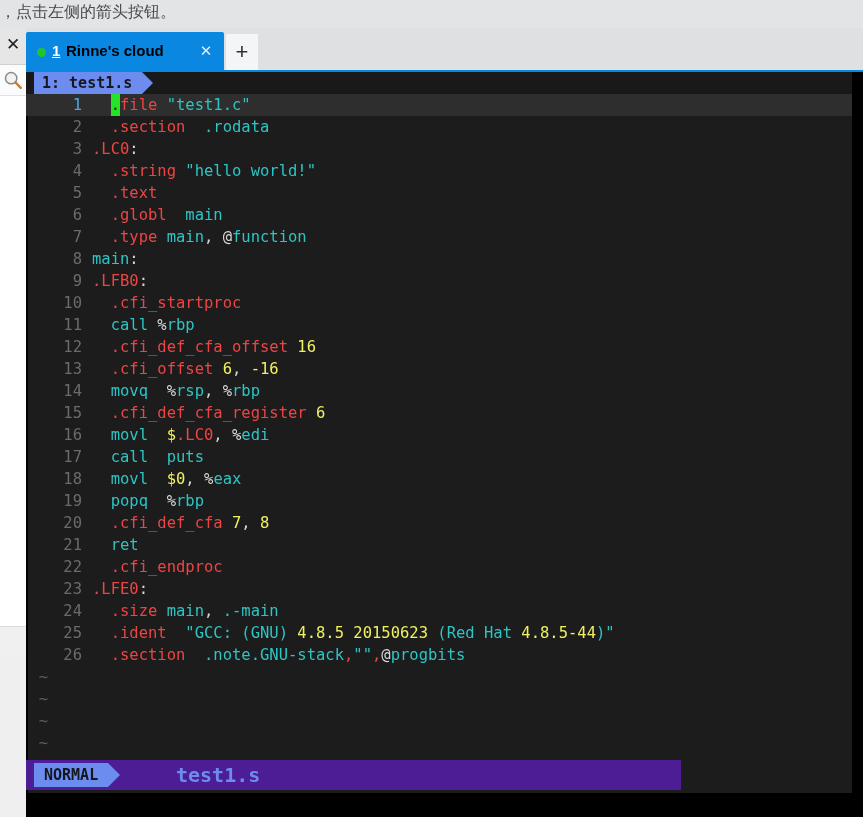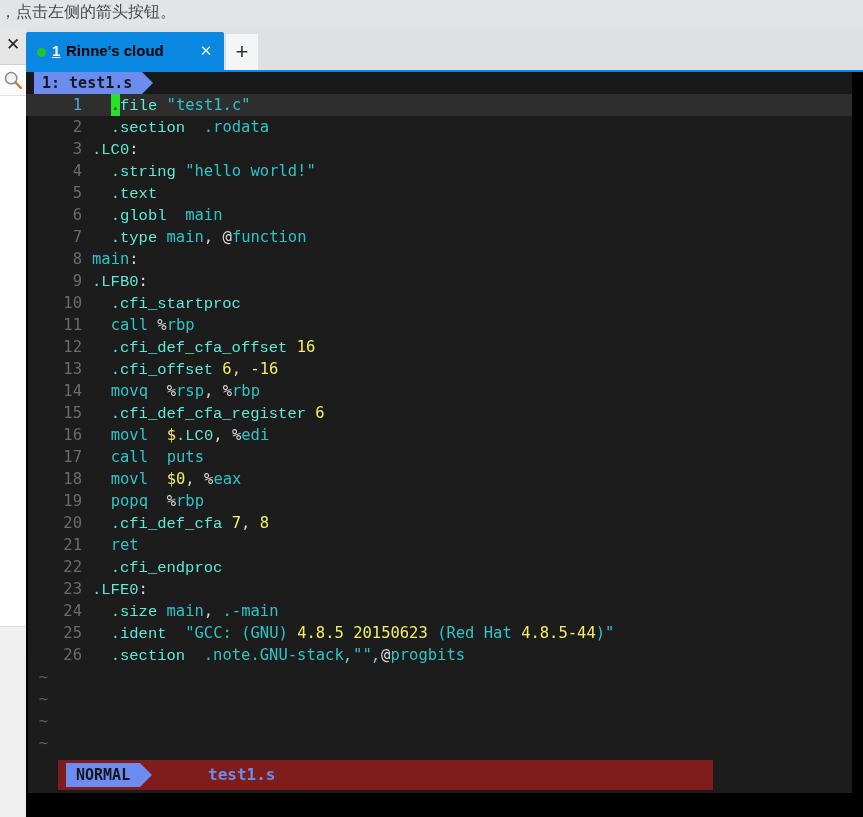--- a/index.html
+++ b/index.html
@@ -136,55 +136,54 @@
   .row.cursorline{background:#2e2e2e;}
   .lnum{
     position:absolute;left:0px;top:0;width:56px;
     text-align:right;color:#6b6b6b;
   }
   .row.cursorline .lnum{color:#4aa8e0;}
   .ltext{position:absolute;left:66px;top:0;}
   .tilde{color:#5a5f68;}
 
   
-  .c-dir{color:#5eead4;font-family:Liberation Mono, monospace;}    
+  .c-dir{color:#ef4444;}    
   .c-ins{color:#2ec4c4;}    
   .c-str{color:#2ec4c4;}
   .c-num{color:#f0f063;}
   .c-pun{color:#d8d8d8;}
   .c-reg{color:#2ec4c4;}
   .c-at {color:#d8d8d8;}
 
   
   .cursor{
     display:inline-block;background:#27e327;color:#102510;
   }
 
   
   .statusline{
     position:absolute;left:0px;top:688px;width:655px;height:30px;
-    background:#7f1d1d;
-    margin-left:32px;
+    background:#4c1d95;
   }
   .sl-mode{
     position:absolute;left:8px;top:3px;height:24px;
     background:#6c8cef;color:#14161b;
     font-family:"DejaVu Sans Mono","Liberation Mono",monospace;
     font-size:15px;font-weight:bold;line-height:24px;
     padding:0 10px;white-space:nowrap;
   }
   .sl-arrow{
     position:absolute;top:3px;width:0;height:0;
     border-top:12px solid transparent;border-bottom:12px solid transparent;
     border-left:12px solid #6c8cef;
   }
   .sl-file{
     position:absolute;left:150px;top:3px;height:24px;line-height:24px;
     font-family:"DejaVu Sans Mono","Liberation Mono",monospace;
-    font-size:16px;font-weight:bold;color:#6c8cef;white-space:nowrap;text-align:right;
+    font-size:20px;font-weight:bold;color:#6c8cef;white-space:nowrap;text-align:right;
   }
 
   .term-left-edge{
     position:absolute;left:0;top:0;width:2px;height:721px;background:#000;
   }
 </style>
 </head>
 <body>
 
 <div id="root">

